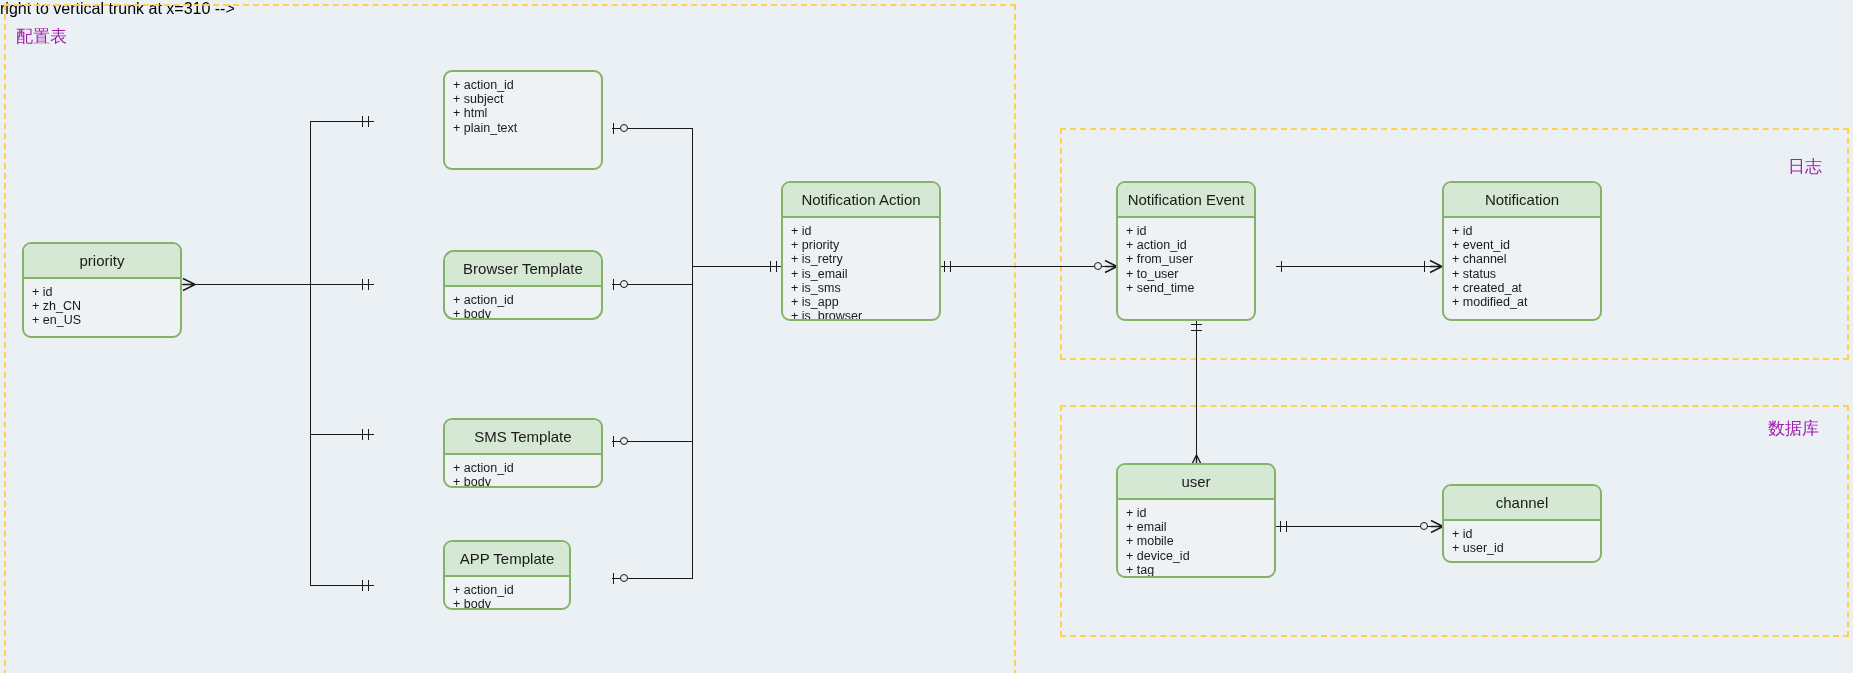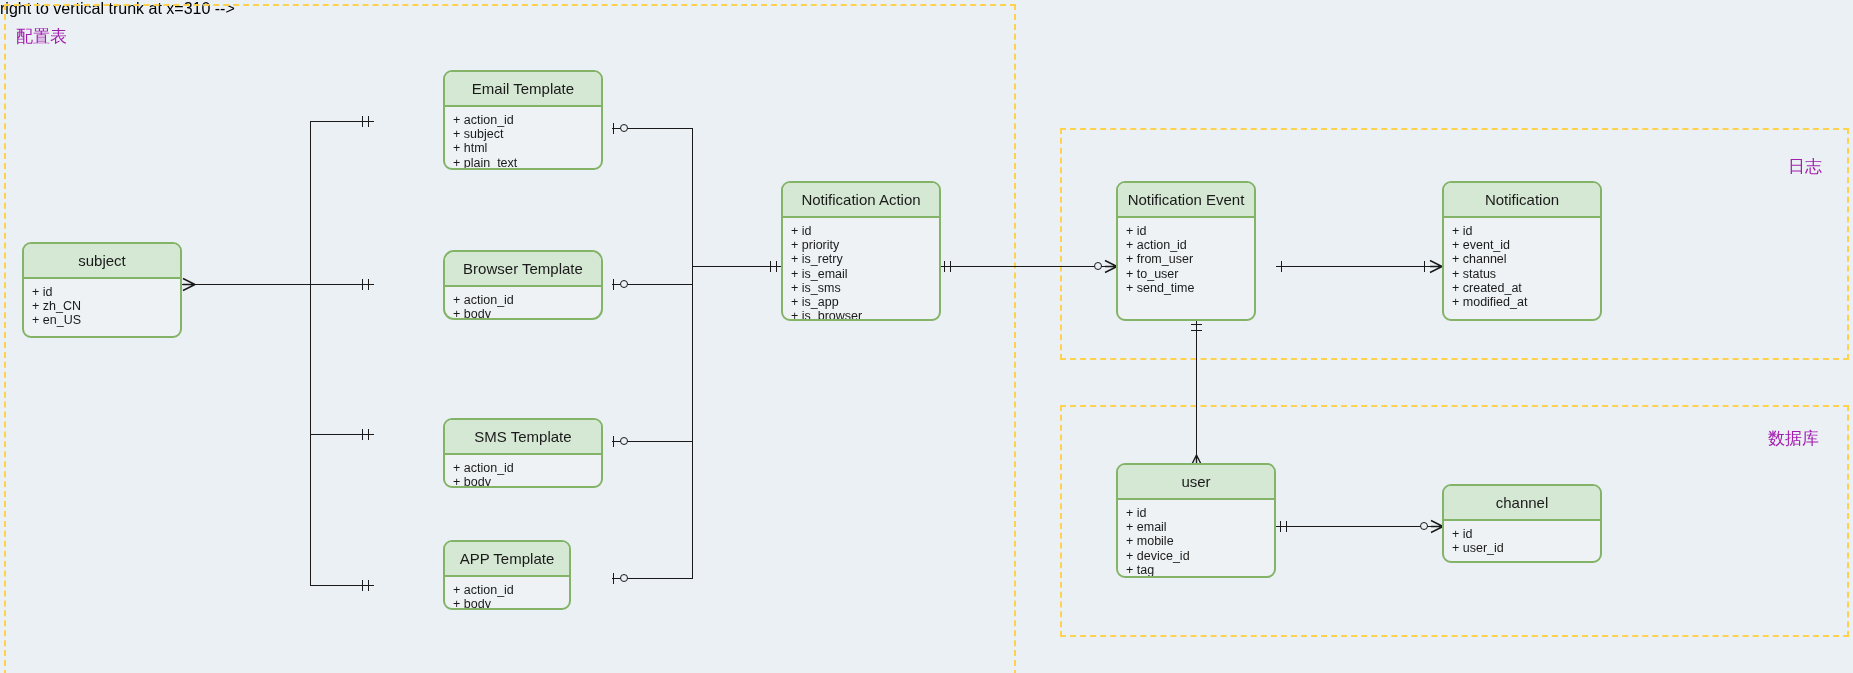--- a/index.html
+++ b/index.html
@@ -93,21 +93,21 @@
   
   <div class="group" style="left:4px; top:4px; width:1012px; height:672px;"></div>
   <div class="group-title" style="left:16px; top:25px;">配置表</div>
 
   
   <div class="group" style="left:1060px; top:128px; width:789px; height:232px;"></div>
   <div class="group-title" style="left:1788px; top:155px;">日志</div>
 
   
   <div class="group" style="left:1060px; top:405px; width:789px; height:232px;"></div>
-  <div class="group-title" style="left:1768px; top:427px;">数据库</div>
+  <div class="group-title" style="left:1768px; top:417px;">数据库</div>
 
 
   
 
    right to vertical trunk at x=310 --&gt;
   <div class="h-line" style="left:182px; top:284px; width:129px;"></div>
   
   <div class="v-line" style="left:310px; top:121px; height:464px;"></div>
   
   <div class="h-line" style="left:310px; top:121px; width:64px;"></div>
@@ -214,31 +214,30 @@
     <svg width="14" height="15" viewBox="0 0 14 15">
         <path d="M13 7.5 L1 1.5 M13 7.5 L1 7.5 M13 7.5 L1 13.5" stroke="#1a1a1a" stroke-width="1.4" fill="none"></path>
       </svg>
   </div>
 
 
   
 
   
   <div class="entity" style="left:22px; top:242px; width:160px; height:96px;">
-    <div class="entity-header">subject</div>
+    <div class="entity-header">priority</div>
     <div class="entity-fields">
       <div class="field">+ id</div>
       <div class="field">+ zh_CN</div>
       <div class="field">+ en_US</div>
     </div>
   </div>
 
   
   <div class="entity" style="left:443px; top:70px; width:160px; height:100px;">
-    <div class="entity-header">Email Template</div>
     <div class="entity-fields">
       <div class="field">+ action_id</div>
       <div class="field">+ subject</div>
       <div class="field">+ html</div>
       <div class="field">+ plain_text</div>
     </div>
   </div>
 
   
   <div class="entity" style="left:443px; top:250px; width:160px; height:70px;border-radius:11px;">

